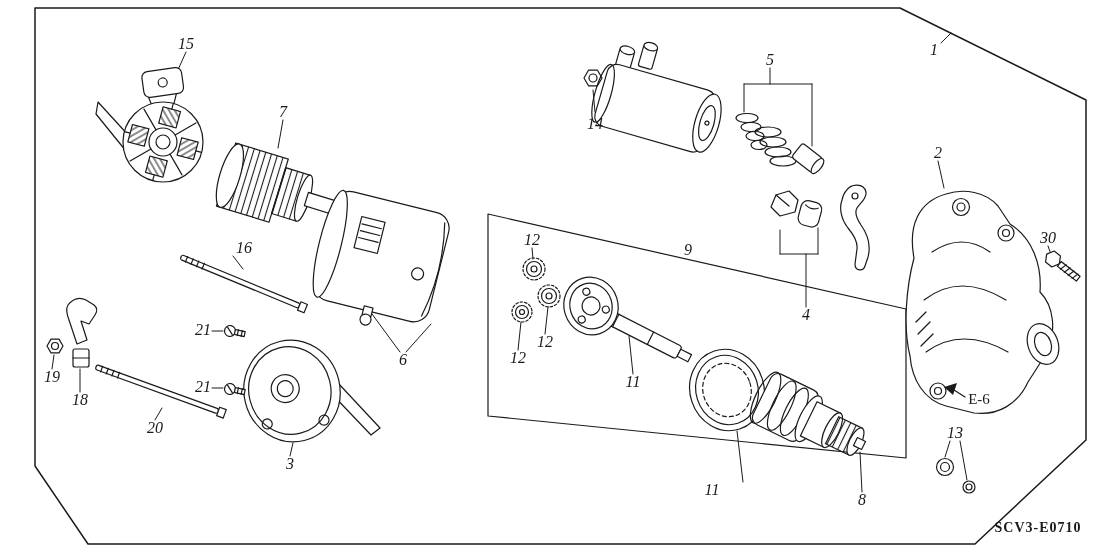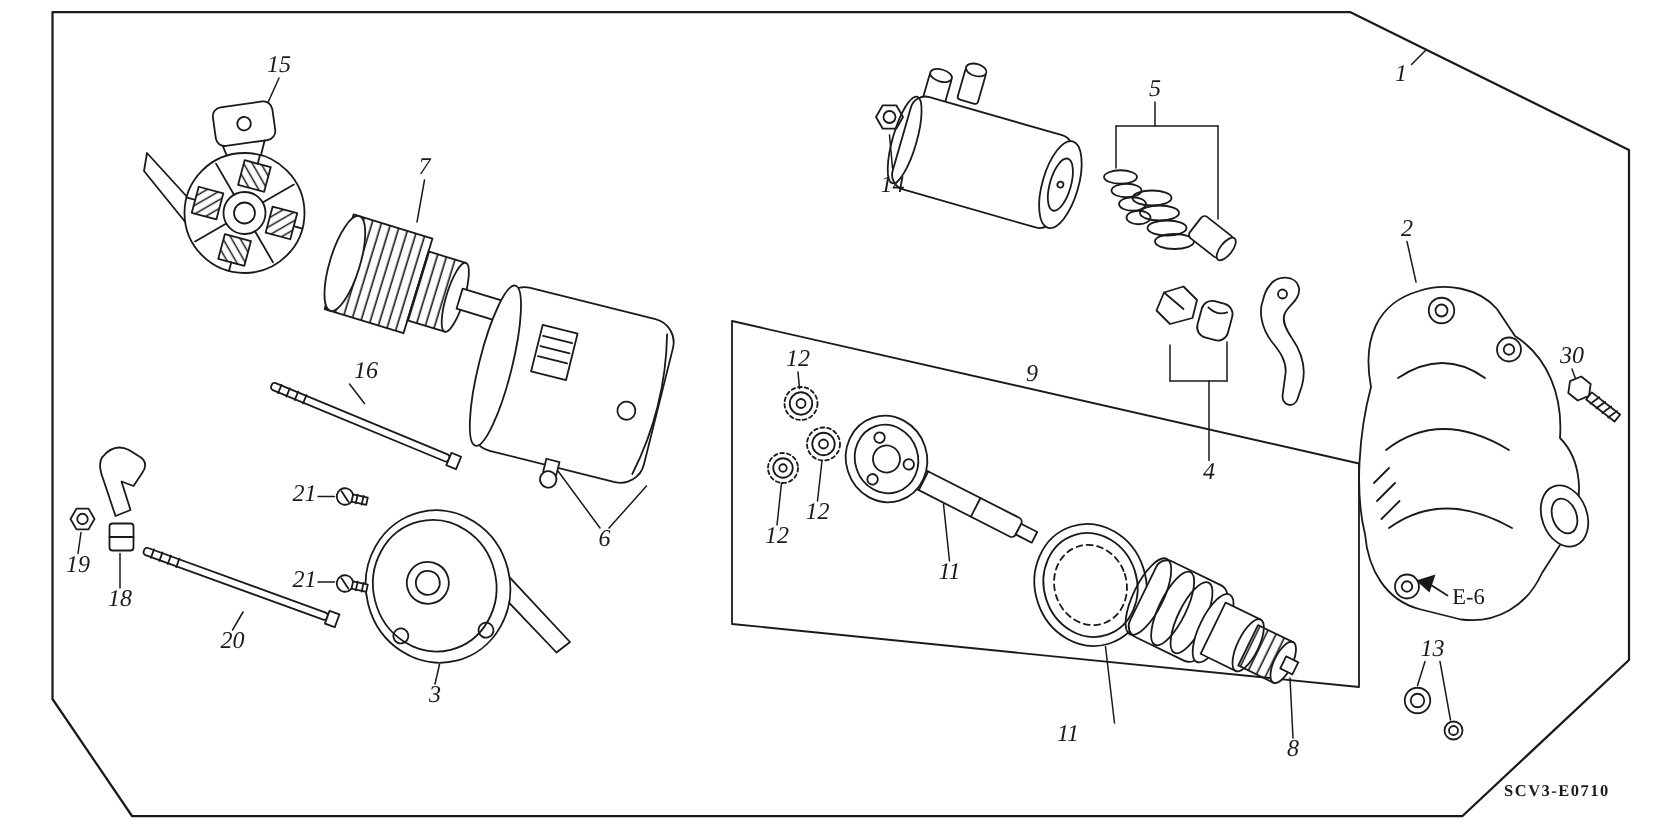--- a/index.html
+++ b/index.html
@@ -12,21 +12,21 @@
     position:absolute;transform:translate(-50%,-50%);
     font-size:16px;line-height:1;color:#1a1a1a;background:transparent;
     cursor:pointer;user-select:none;font-style:italic;
   }
   .ref{
     position:absolute;transform:translate(-50%,-50%);
     font-size:15px;font-weight:normal;line-height:1;
   }
   .code{
     position:absolute;transform:translate(-50%,-50%);
-    font-size:11px;font-weight:bold;letter-spacing:1px;line-height:1;white-space:nowrap;text-align:right;
+    font-size:14px;font-weight:bold;letter-spacing:1px;line-height:1;white-space:nowrap;text-align:right;
   }
 </style>
 </head>
 <body>
 
 <div class="stage">
 
   <svg width="1108" height="553" viewBox="0 0 1108 553">
     <defs>
       <pattern id="hatch" width="5" height="5" patternUnits="userSpaceOnUse" patternTransform="rotate(45)">

